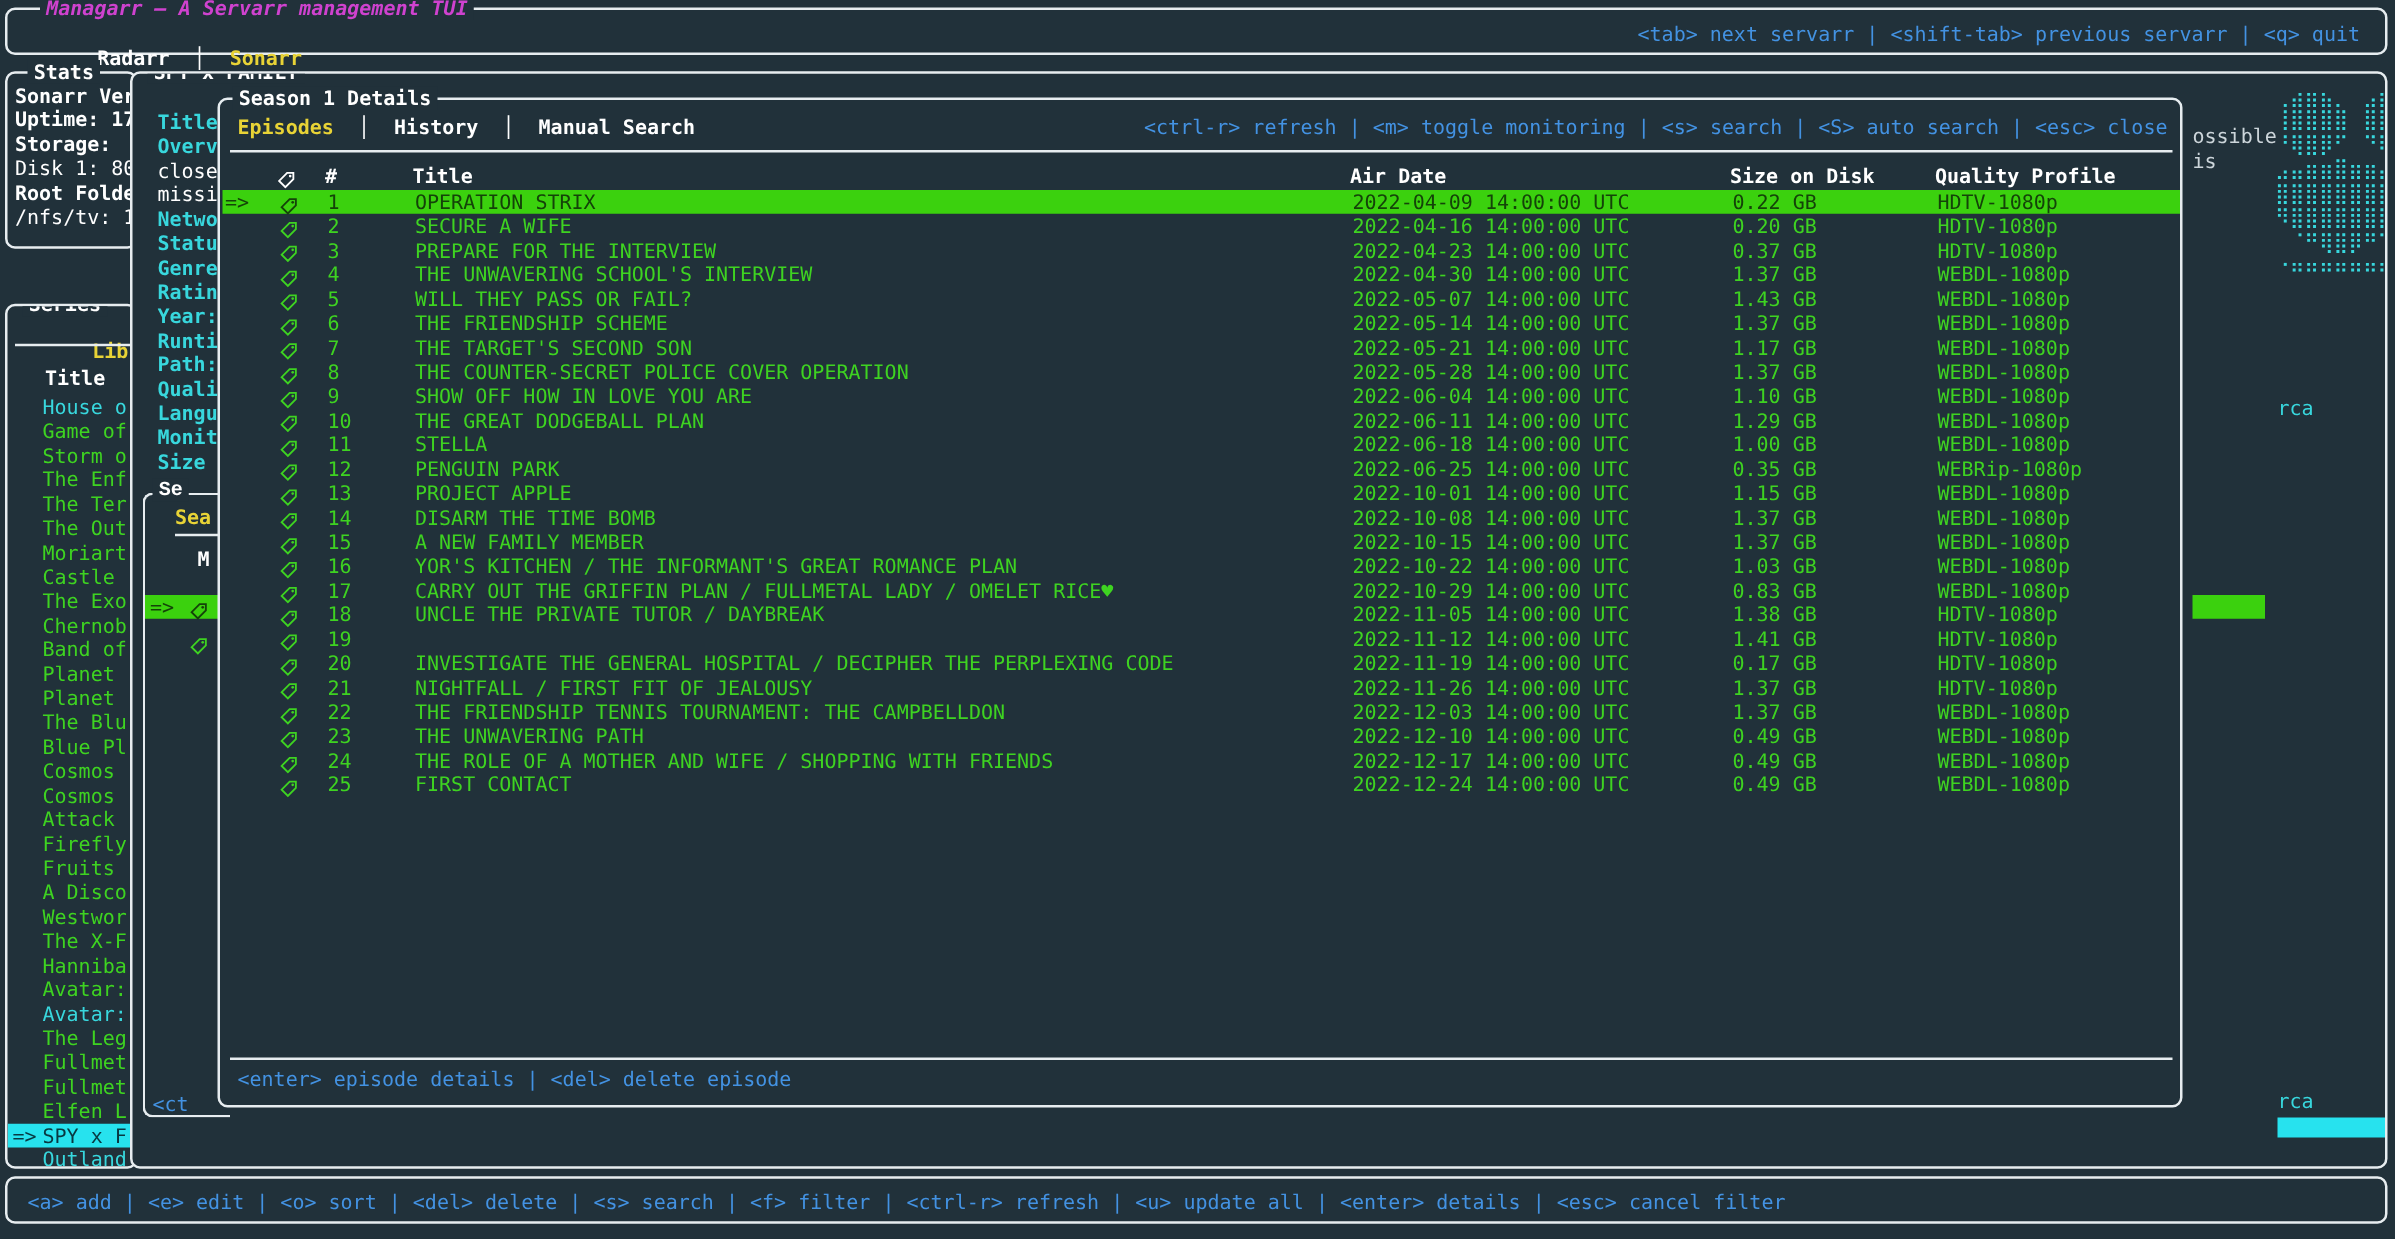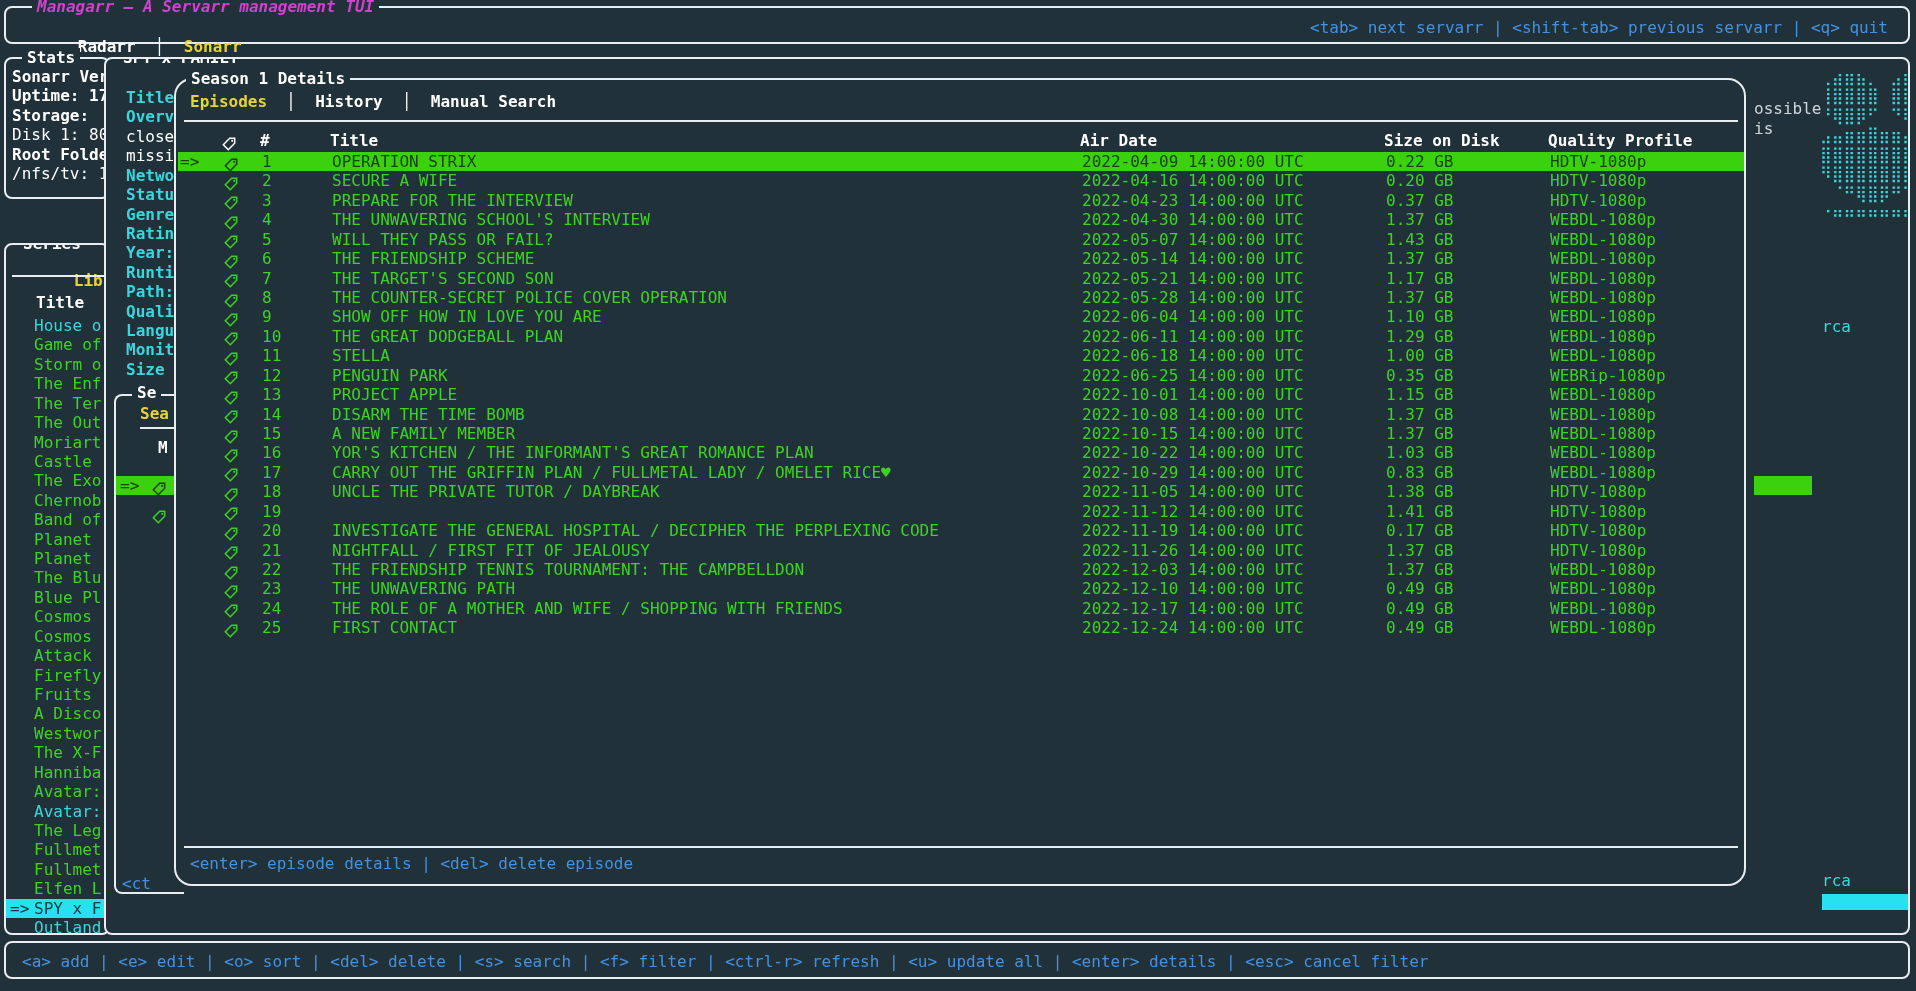--- a/index.html
+++ b/index.html
@@ -123,21 +123,21 @@
         <div class="line cyan bold">Year:</div>
         <div class="line cyan bold">Runti</div>
         <div class="line cyan bold">Path:</div>
         <div class="line cyan bold">Quali</div>
         <div class="line cyan bold">Langu</div>
         <div class="line cyan bold">Monit</div>
         <div class="line cyan bold">Size</div>
       </div>
 
     <div style="position:absolute;left:8px;top:335px;width:70px;height:500px;border:2px solid var(--border);border-right:none;border-radius:8px 0 0 8px;"></div>
-    <span class="abs mask bold white" style="left:26px;top:324px;">Se</span>
+    <span class="abs mask bold white" style="left:16px;top:324px;font-family:Liberation Mono, monospace;">Se</span>
     <span class="abs bold yellow" style="left:34px;top:345px;">Sea</span>
     <div class="hline" style="left:34px;top:368px;width:36px;"></div>
     <span class="abs bold white" style="left:52px;top:379px;">M</span>
     <div style="position:absolute;left:10px;top:417px;width:60px;height:19.43px;background:var(--hlg);color:var(--hlgt);line-height:19.43px;">
       <span class="abs" style="left:4px;">=&gt;</span>
       <span class="abs" id="season-tag-sel" style="left:36px;top:2px;"><svg class="tag" width="14" height="14" viewBox="0 0 16 16">
             <path d="M8.8 1.5 L14.5 1.5 L14.5 7.2 L7.2 14.5 L1.5 8.8 Z" fill="none" stroke="currentColor" stroke-width="1.7"></path>
             <circle cx="11.6" cy="4.4" r="1.2" fill="currentColor"></circle>
           </svg></span>
     </div>
@@ -158,24 +158,25 @@
         <div class="line">⠻⣿⣿⣿⣿⣿⣿⣿⠟⠀</div>
         <div class="line">⠀⠈⠛⢿⣿⡿⠛⠁⠀⠀</div>
         <div class="line">⠐⠶⠶⠶⠶⠶⠶⠶⠂⠀</div>
       </div>
     <span class="abs cyan" style="left:1716px;top:258px;">rca</span>
     <div style="position:absolute;left:1648px;top:417px;width:58px;height:19.43px;background:var(--hlg);"></div>
     <span class="abs cyan" style="left:1716px;top:812px;">rca</span>
     <div style="position:absolute;left:1716px;top:835px;width:86px;height:16px;background:var(--hlc);"></div>
   </div>
 
-  <div class="box" id="popup" style="left:174px;top:78px;width:1572px;height:808px;border-radius:18px;">
+  <div class="box" id="popup" style="left:174px;top:78px;width:1572px;height:808px;">
     <span class="abs mask bold white" style="left:10px;top:-11px;">Season 1 Details</span>
 
     <div class="abs" id="popup-tabs" style="left:14px;top:12px;"><span class="bold yellow">Episodes</span><span class="white">  │  </span><span class="bold white">History</span><span class="white">  │  </span><span class="bold white">Manual Search</span></div>
+    <span class="abs blue" style="right:10px;top:12px;">&lt;ctrl-r&gt; refresh | &lt;m&gt; toggle monitoring | &lt;s&gt; search | &lt;S&gt; auto search | &lt;esc&gt; close</span>
     <div class="hline" style="left:8px;top:40px;width:1554px;"></div>
 
     <div class="abs hdr" style="left:0;top:51px;width:1566px;height:19.43px;line-height:19.43px;">
       <span class="col c-tag" id="hdr-tag"><svg class="tag" width="14" height="14" viewBox="0 0 16 16">
             <path d="M8.8 1.5 L14.5 1.5 L14.5 7.2 L7.2 14.5 L1.5 8.8 Z" fill="none" stroke="currentColor" stroke-width="1.7"></path>
             <circle cx="11.6" cy="4.4" r="1.2" fill="currentColor"></circle>
           </svg></span>
       <span class="col c-n">#</span>
       <span class="col c-t">Title</span>
       <span class="col c-a">Air Date</span>

